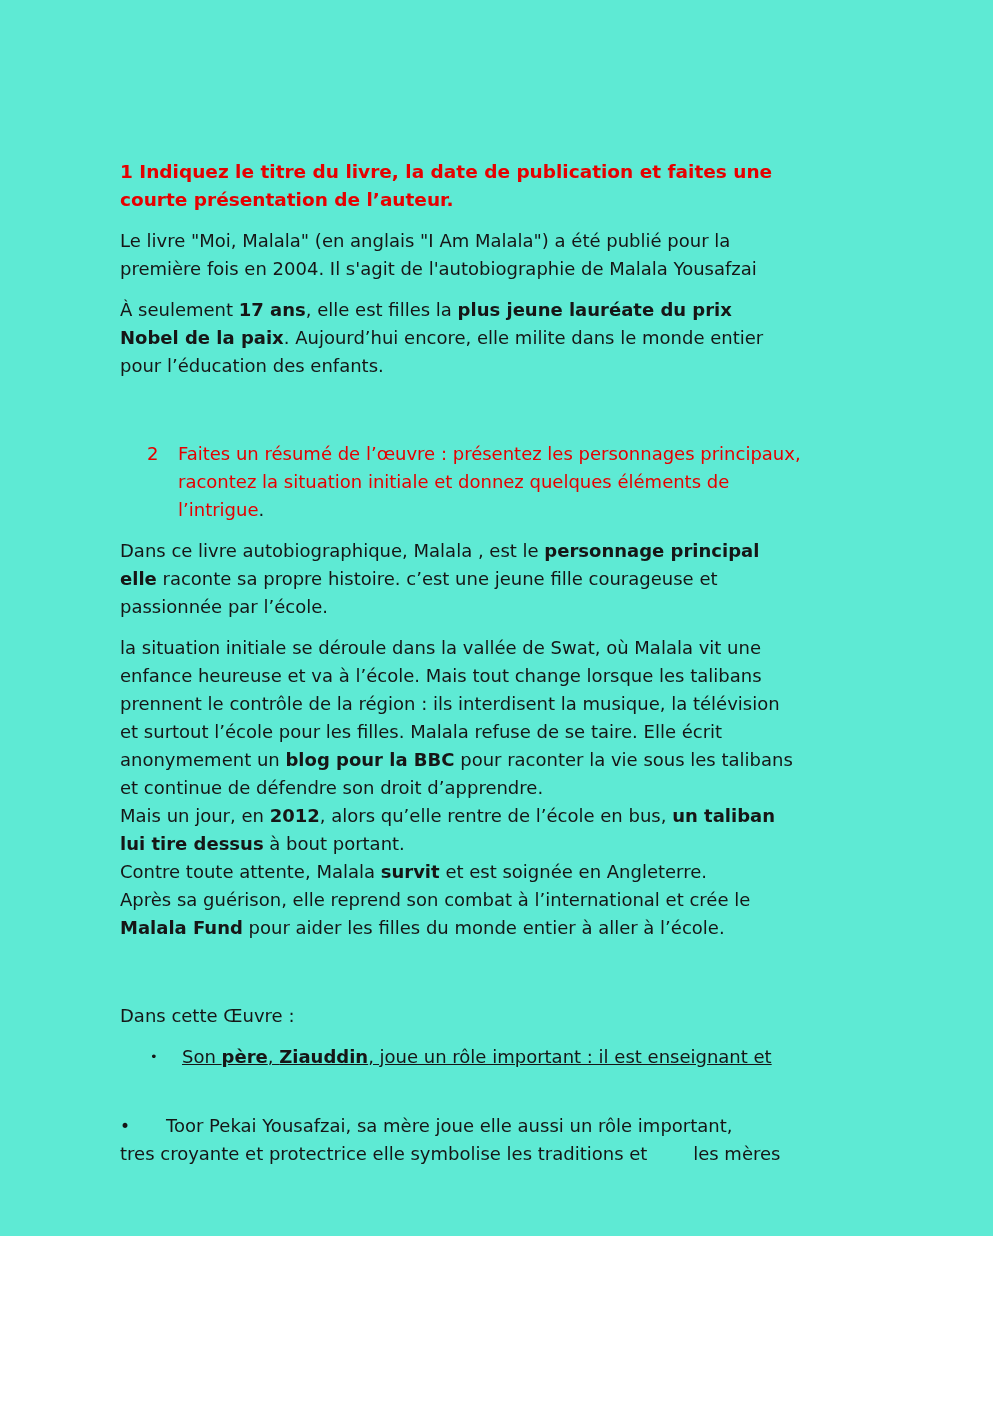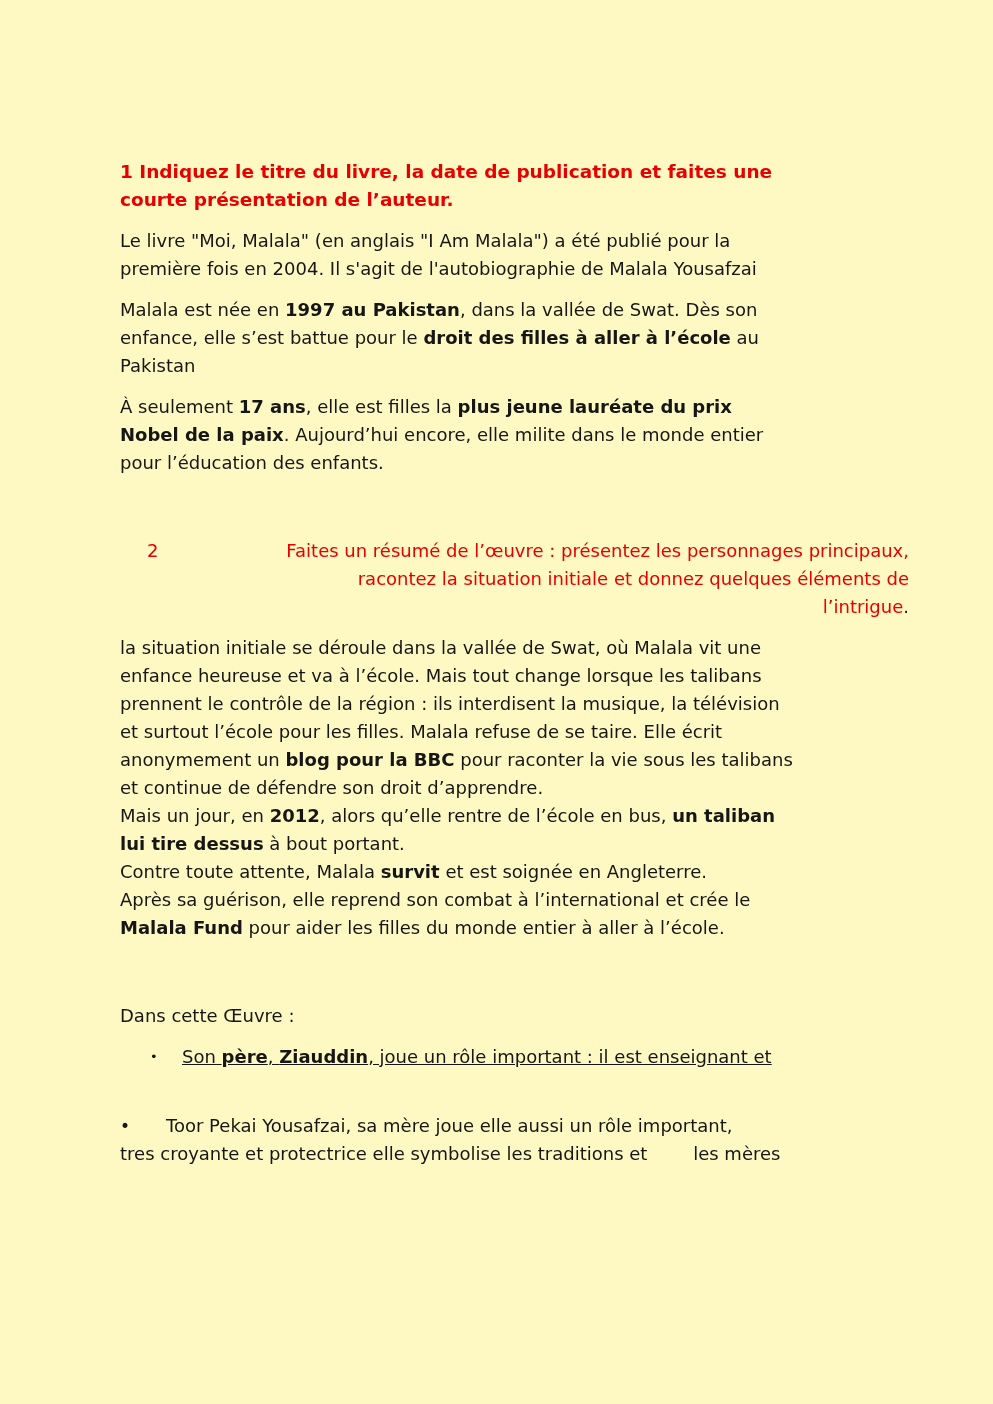--- a/index.html
+++ b/index.html
@@ -3,45 +3,45 @@
 <meta charset="utf-8">
 <style>
   html, body {
     margin: 0;
     padding: 0;
     background: #ffffff;
   }
   .page {
     position: relative;
     width: 993px;
-    height: 1404px;
+    height: 1236px;
     box-sizing: border-box;
-    padding: 158px 84px 0 120px;
+    padding: 158px 118px 0 120px;
     overflow: hidden;
-    background: #fef9c3;
+    background: #5eead4;
     font-family: "DejaVu Sans", "Liberation Sans", sans-serif;
     font-size: 18px;
     line-height: 28px;
     color: #161616;
   }
   .block { margin: 0 0 13px 0; }
   .heading {
     font-weight: bold;
     font-size: 18.5px;
     color: #e60000;
   }
   .para { }
   .spacer { height: 34px; }
   .numbered {
     display: flex;
     color: #e60000;
     margin-left: 27px;
   }
   .numbered .num { width: 31px; flex: none; }
-  .numbered .ntext { flex: 1; text-align: right; }
+  .numbered .ntext { flex: 1; }
   .label { }
   .bullet {
     display: flex;
     margin-left: 30px;
   }
   .bullet .dot {
     width: 32px;
     flex: none;
     font-size: 13px;
   }
@@ -52,27 +52,27 @@
   .b { font-weight: bold; }
   .black { color: #161616; }
 </style>
 </head>
 <body>
 
 <div class="page">
   <div>
       <div class="block heading"><span>1 Indiquez le titre du livre, la date de publication et faites une</span><br><span>courte présentation de l’auteur.</span></div>
       <div class="block para"><span>Le livre "Moi, Malala" (en anglais "I Am Malala") a été publié pour la</span><br><span>première fois en 2004. Il s'agit de l'autobiographie de Malala Yousafzai</span></div>
-      <div class="block para"><span>Malala est née en </span><span class="b">1997 au Pakistan</span><span>, dans la vallée de Swat. Dès son</span><br><span>enfance, elle s’est battue pour le </span><span class="b">droit des filles à aller à l’école</span><span> au</span><br><span>Pakistan</span></div>
       <div class="block para"><span>À seulement </span><span class="b">17 ans</span><span>, elle est filles la </span><span class="b">plus jeune lauréate du prix</span><br><span class="b">Nobel de la paix</span><span>. Aujourd’hui encore, elle milite dans le monde entier</span><br><span>pour l’éducation des enfants.</span></div>
       <div class="block spacer"></div>
       <div class="block numbered">
         <span class="num">2</span>
         <span class="ntext"><span>Faites un résumé de l’œuvre : présentez les personnages principaux,</span><br><span>racontez la situation initiale et donnez quelques éléments de</span><br><span>l’intrigue</span><span class="black">.</span></span>
       </div>
+      <div class="block para"><span>Dans ce livre autobiographique, Malala , est le </span><span class="b">personnage principal</span><br><span class="b">elle</span><span> raconte sa propre histoire. c’est une jeune fille courageuse et</span><br><span>passionnée par l’école.</span></div>
       <div class="block para"><span>la situation initiale se déroule dans la vallée de Swat, où Malala vit une</span><br><span>enfance heureuse et va à l’école. Mais tout change lorsque les talibans</span><br><span>prennent le contrôle de la région : ils interdisent la musique, la télévision</span><br><span>et surtout l’école pour les filles. Malala refuse de se taire. Elle écrit</span><br><span>anonymement un </span><span class="b">blog pour la BBC</span><span> pour raconter la vie sous les talibans</span><br><span>et continue de défendre son droit d’apprendre.</span><br><span>Mais un jour, en </span><span class="b">2012</span><span>, alors qu’elle rentre de l’école en bus, </span><span class="b">un taliban</span><br><span class="b">lui tire dessus</span><span> à bout portant.</span><br><span>Contre toute attente, Malala </span><span class="b">survit</span><span> et est soignée en Angleterre.</span><br><span>Après sa guérison, elle reprend son combat à l’international et crée le</span><br><span class="b">Malala Fund</span><span> pour aider les filles du monde entier à aller à l’école.</span></div>
       <div class="block spacer"></div>
       <div class="block label"><span>Dans cette Œuvre :</span></div>
       <div class="block bullet">
         <span class="dot">•</span>
         <span class="btext"><span>Son </span><span class="b">père</span><span>, </span><span class="b">Ziauddin</span><span>, joue un rôle important : il est enseignant et</span><br><br></span>
       </div>
       <div class="block bullet2"><span class="dot2">•</span><span class="gap2"></span><span>Toor Pekai Yousafzai, sa mère joue elle aussi un rôle important,</span><br><span>tres croyante et protectrice elle symbolise les traditions et&nbsp;&nbsp;&nbsp;&nbsp;&nbsp;&nbsp;&nbsp; les mères</span></div>
     </div>
 </div>

